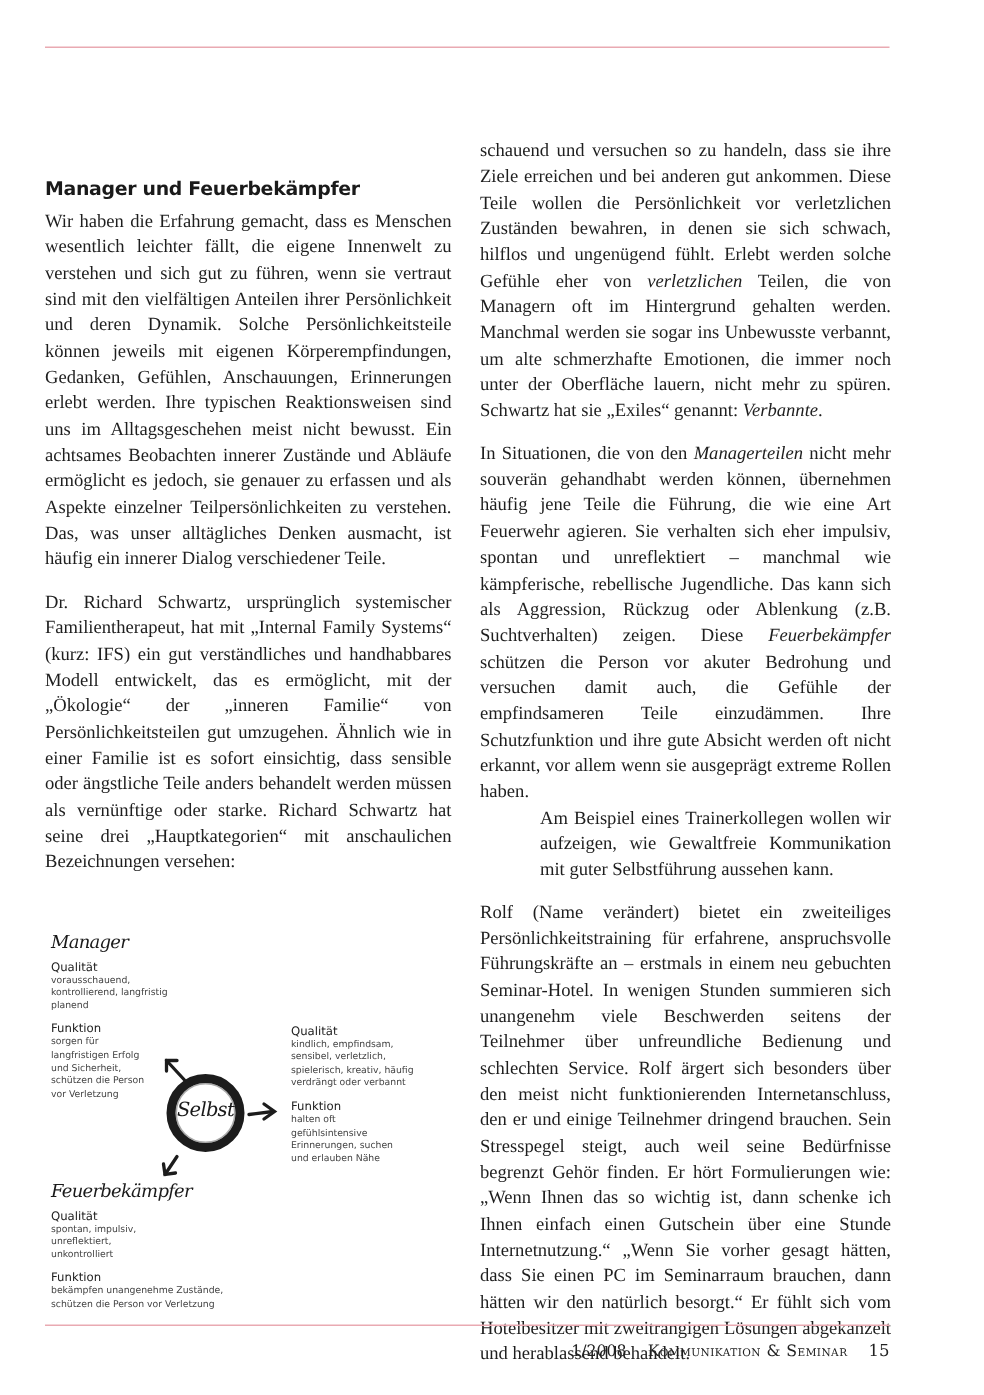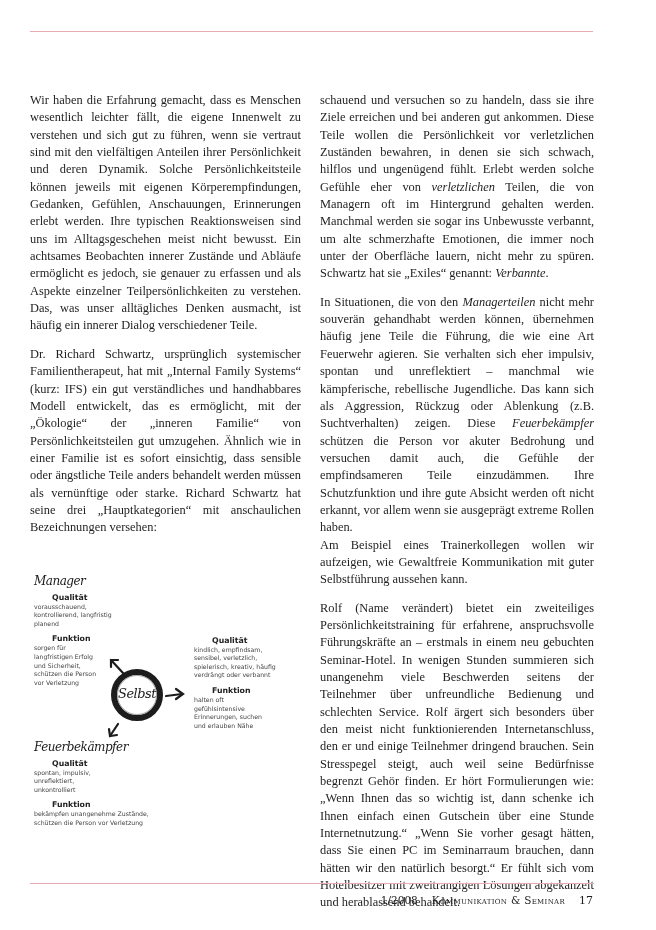--- a/index.html
+++ b/index.html
@@ -15,36 +15,37 @@
     .col.right { left: 320px; width: 274px; }
 
     .col p { margin: 0; }
     .col p + p { margin-top: 11px; }
     .col h2 { font-family: "DejaVu Sans", "Liberation Sans", sans-serif; font-weight: bold; font-size: 12.6px; line-height: 17px; color: #1a1a1a; letter-spacing: -0.2px; }
     .gap-heading { margin-top: 25px; margin-bottom: 5px; }
     i { font-style: italic; }
 
     .diagram { position: relative; width: 290px; height: 330px; margin-top: 29px; margin-bottom: 0; }
     .dg-block { position: absolute; font-family: "DejaVu Sans", "Liberation Sans", sans-serif; font-size: 6.2px; line-height: 8.6px; color: #444; text-align: left; }
-    .dg-block .dg-head { font-weight: bold; font-size: 7.8px; line-height: 10px; color: #222; margin-left: 18px; }
+    .dg-block .dg-head { font-weight: normal; font-size: 7.8px; line-height: 10px; color: #222; }
     .dg-block .dg-sec + .dg-sec { margin-top: 6px; }
     .script { font-family: "DejaVu Serif", serif; font-style: italic; font-size: 12px; line-height: 18px; color: #1a1a1a; letter-spacing: -0.5px; display: block; margin-bottom: 3px; }
     .dg-svg { position: absolute; left: 0; top: 0; }
 
     .footer { position: absolute; top: 894px; right: 63px; font-family: "DejaVu Serif", serif; font-size: 10.5px; color: #222; display: flex; gap: 14px; align-items: baseline; }
     .footer .mag { font-variant: small-caps; letter-spacing: 0.3px; }
     .footer .page { font-size: 11px; }
   </style>
 </head>
 <body>
 
 <div class="rule top"></div>
 
 <div class="col left">
 
+  <h2 class="gap-heading">Manager und Feuerbekämpfer</h2>
 
   <p>Wir haben die Erfahrung gemacht, dass es Menschen we­sentlich leichter fällt, die eigene Innenwelt zu verstehen und sich gut zu führen, wenn sie vertraut sind mit den vielfälti­gen Anteilen ihrer Persönlichkeit und deren Dynamik. Sol­che Persönlichkeitsteile können jeweils mit eigenen Kör­perempfindungen, Gedanken, Gefühlen, Anschauungen, Er­innerungen erlebt werden. Ihre typischen Reaktionsweisen sind uns im Alltagsgeschehen meist nicht bewusst. Ein acht­sames Beobachten innerer Zustände und Abläufe ermöglicht es jedoch, sie genauer zu erfassen und als Aspekte einzelner Teilpersönlichkeiten zu verstehen. Das, was unser alltägli­ches Denken ausmacht, ist häufig ein innerer Dialog ver­schiedener Teile.</p>
   <p>Dr. Richard Schwartz, ursprünglich systemischer Familien­therapeut, hat mit „Internal Family Systems“ (kurz: IFS) ein gut verständliches und handhabbares Modell entwickelt, das es ermöglicht, mit der „Ökologie“ der „inneren Familie“ von Persönlichkeitsteilen gut umzugehen. Ähnlich wie in einer Familie ist es sofort einsichtig, dass sensible oder ängstli­che Teile anders behandelt werden müssen als vernünftige oder starke. Richard Schwartz hat seine drei „Hauptkatego­rien“ mit anschaulichen Bezeichnungen versehen:</p>
 
   <div class="diagram">
     <svg class="dg-svg" width="290" height="330" viewBox="0 0 290 330">
 
       <g>
         <circle cx="107" cy="129" r="23" fill="none" stroke="#1c1c1c" stroke-width="6"></circle>
         <circle cx="107" cy="129" r="19.5" fill="none" stroke="#555" stroke-width="1" opacity="0.5"></circle>
@@ -105,24 +106,24 @@
   </div>
 
 </div>
 
 <div class="col right">
   <p><span>schauend und versuchen so zu handeln, dass sie ihre Ziele erreichen und bei anderen gut ankommen. Diese Teile wol­len die Persönlichkeit vor verletzlichen Zuständen bewah­ren, in denen sie sich schwach, hilflos und ungenügend fühlt. Erlebt werden solche Gefühle eher von </span><i>verletzlichen</i><span> Teilen, die von Managern oft im Hintergrund gehalten wer­den. Manchmal werden sie sogar ins Unbewusste verbannt, um alte schmerzhafte Emotionen, die immer noch unter der Oberfläche lauern, nicht mehr zu spüren. Schwartz hat sie „Exiles“ genannt: </span><i>Verbannte</i><span>.</span></p>
 
   <p><span>In Situationen, die von den </span><i>Managerteilen</i><span> nicht mehr sou­verän gehandhabt werden können, übernehmen häufig jene Teile die Führung, die wie eine Art Feuerwehr agieren. Sie verhalten sich eher impulsiv, spontan und unreflektiert – manchmal wie kämpferische, rebellische Jugendliche. Das kann sich als Aggression, Rückzug oder Ablenkung (z.B. Suchtverhalten) zeigen. Diese </span><i>Feuerbekämpfer</i><span> schützen die Person vor akuter Bedrohung und versuchen damit auch, die Gefühle der empfindsameren Teile einzudämmen. Ihre Schutzfunktion und ihre gute Absicht werden oft nicht erkannt, vor allem wenn sie ausgeprägt extreme Rollen haben.</span></p>
 
 
-  <p style="margin-top:0;">Am Beispiel eines Trainerkollegen wollen wir aufzeigen, wie Gewaltfreie Kommunikation mit guter Selbstführung aussehen kann.</p>
+  <p style="margin-top:0;margin-left:40px;">Am Beispiel eines Trainerkollegen wollen wir aufzeigen, wie Gewaltfreie Kommunikation mit guter Selbstführung aussehen kann.</p>
   <p>Rolf (Name verändert) bietet ein zweiteiliges Persönlich­keitstraining für erfahrene, anspruchsvolle Führungskräfte an – erstmals in einem neu gebuchten Seminar-Hotel. In we­nigen Stunden summieren sich unangenehm viele Be­schwerden seitens der Teilnehmer über unfreundliche Be­dienung und schlechten Service. Rolf ärgert sich besonders über den meist nicht funktionierenden Internetanschluss, den er und einige Teilnehmer dringend brauchen. Sein Stresspegel steigt, auch weil seine Bedürfnisse begrenzt Ge­hör finden. Er hört Formulierungen wie: „Wenn Ihnen das so wichtig ist, dann schenke ich Ihnen einfach einen Gut­schein über eine Stunde Internetnutzung.“ „Wenn Sie vorher gesagt hätten, dass Sie einen PC im Seminarraum brauchen, dann hätten wir den natürlich besorgt.“ Er fühlt sich vom Hotelbesitzer mit zweitrangigen Lösungen abgekanzelt und herablassend behandelt.</p>
 
 </div>
 
 <div class="rule bottom"></div>
 
 <div class="footer">
   <span>1/2008</span>
   <span class="mag">Kommunikation &amp; Seminar</span>
-  <span class="page">17</span>
+  <span class="page">15</span>
 </div>
 
 </body></html>

